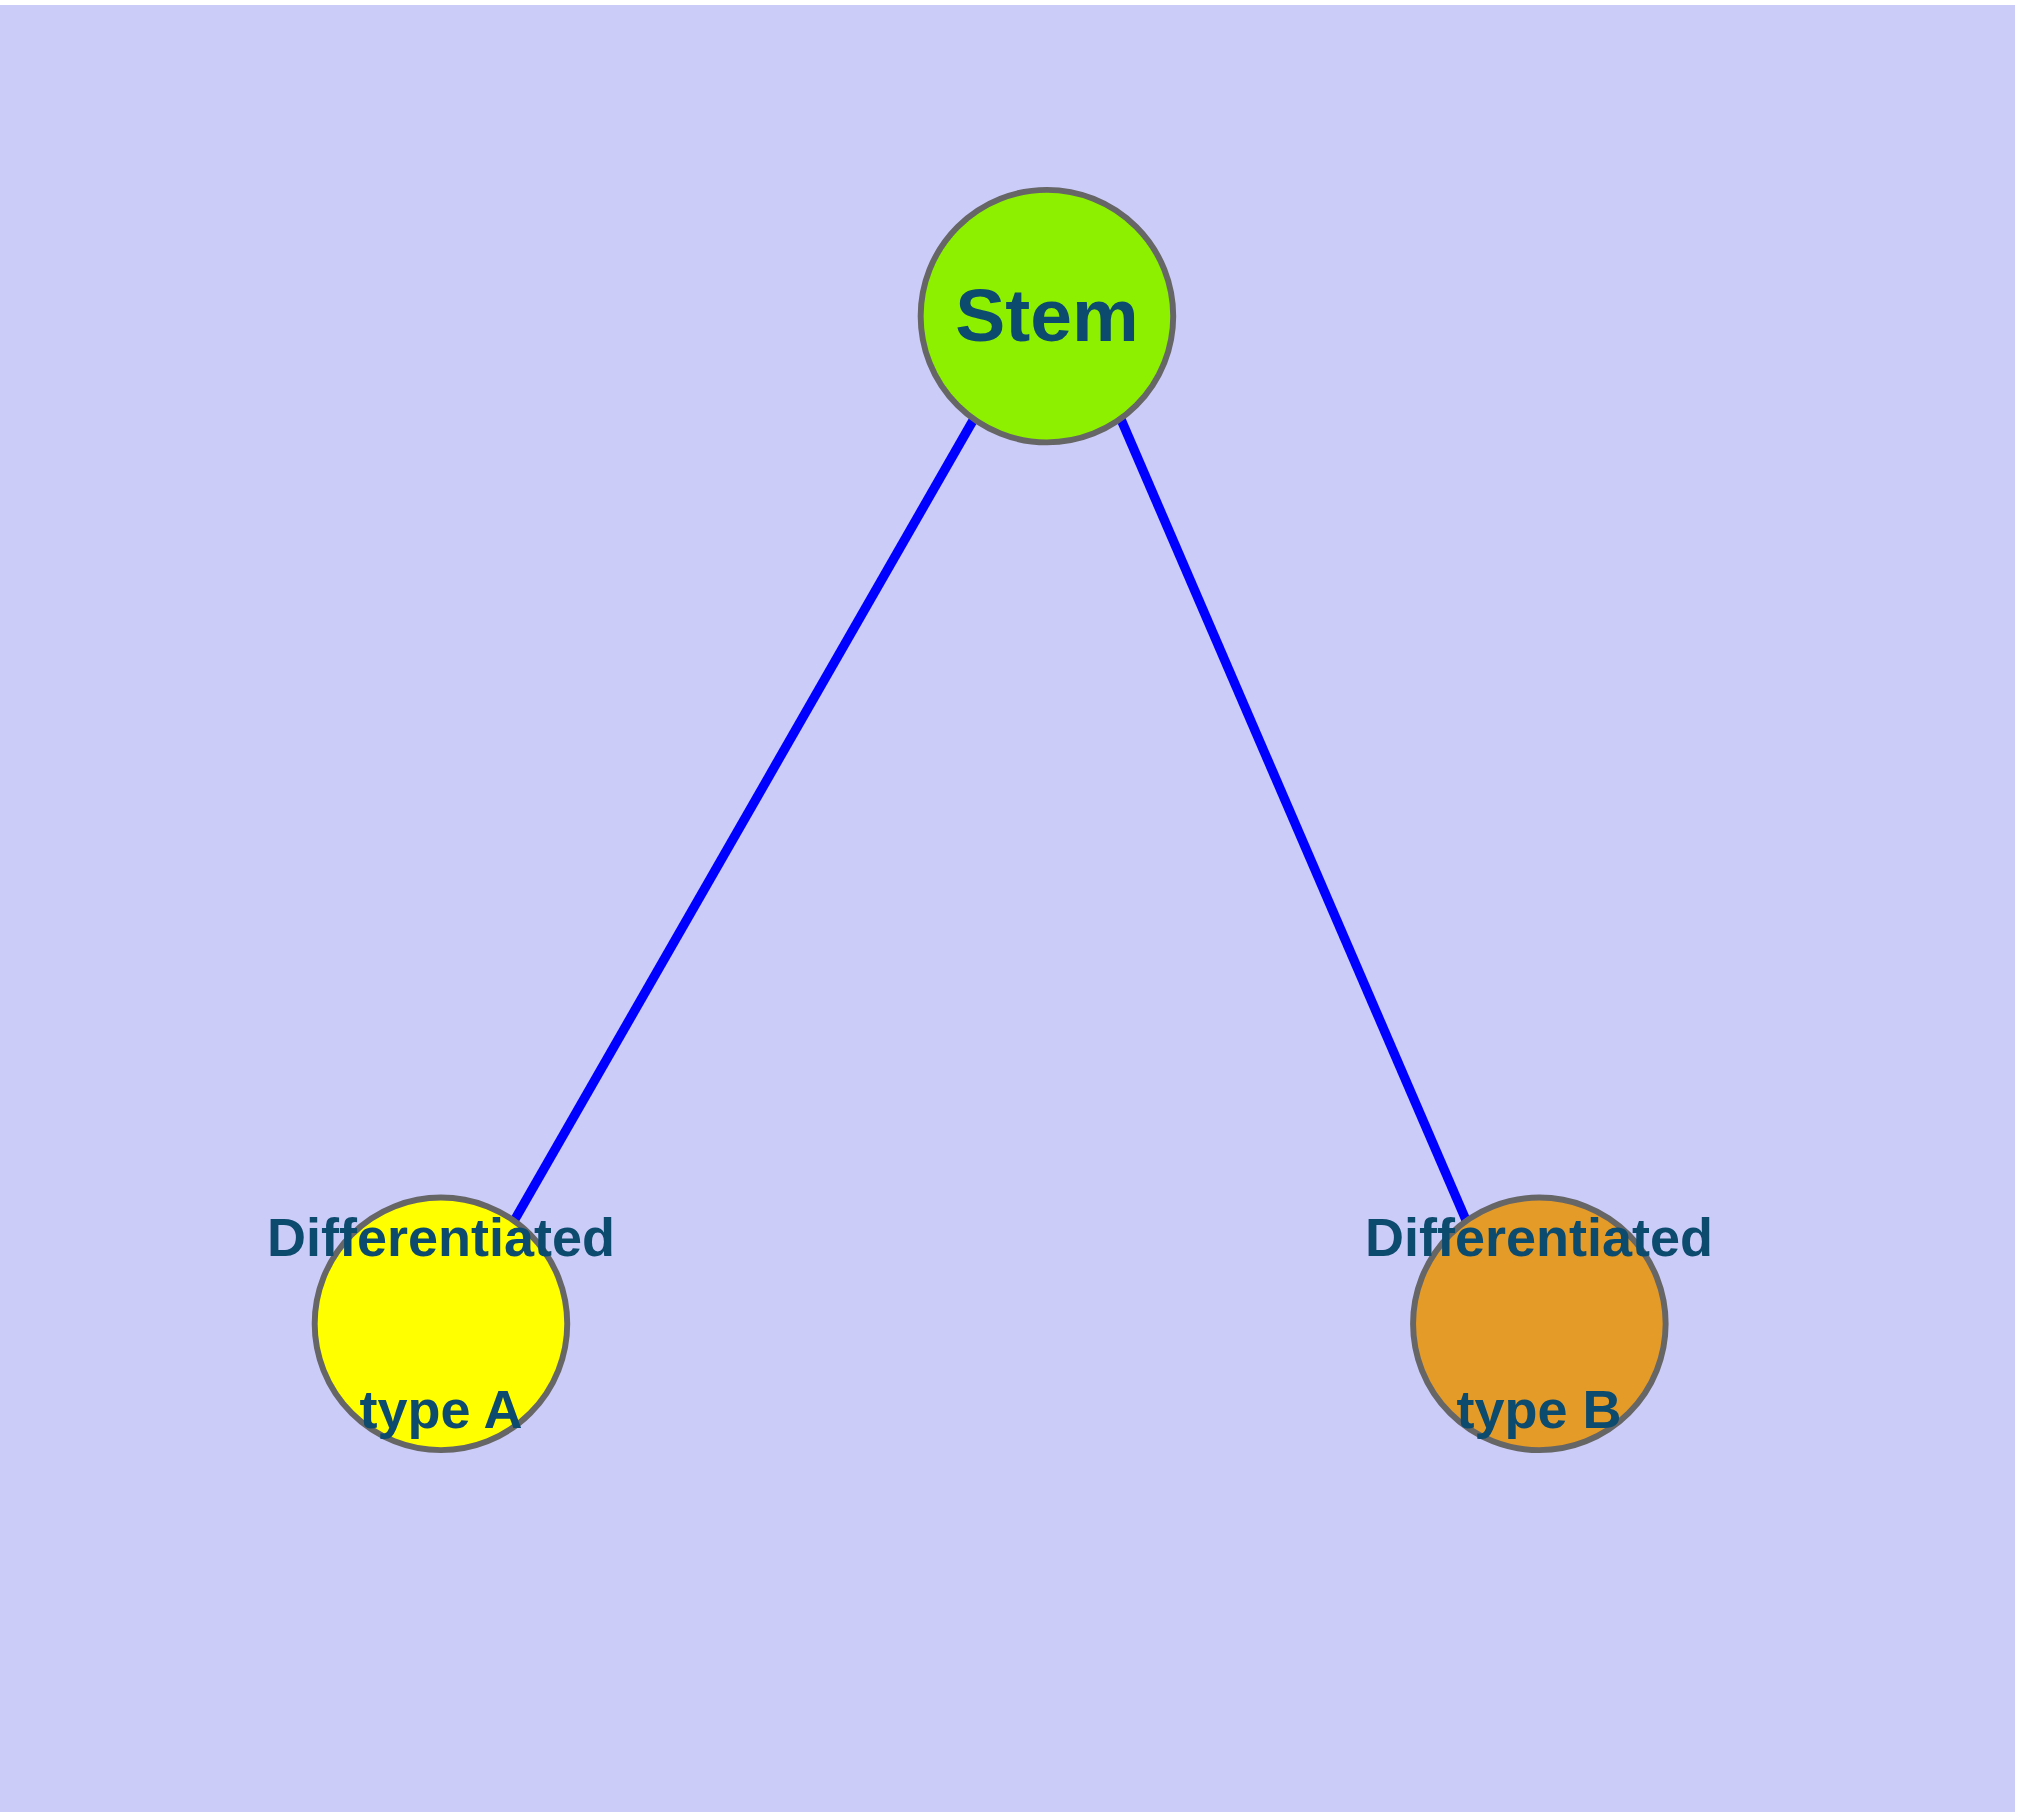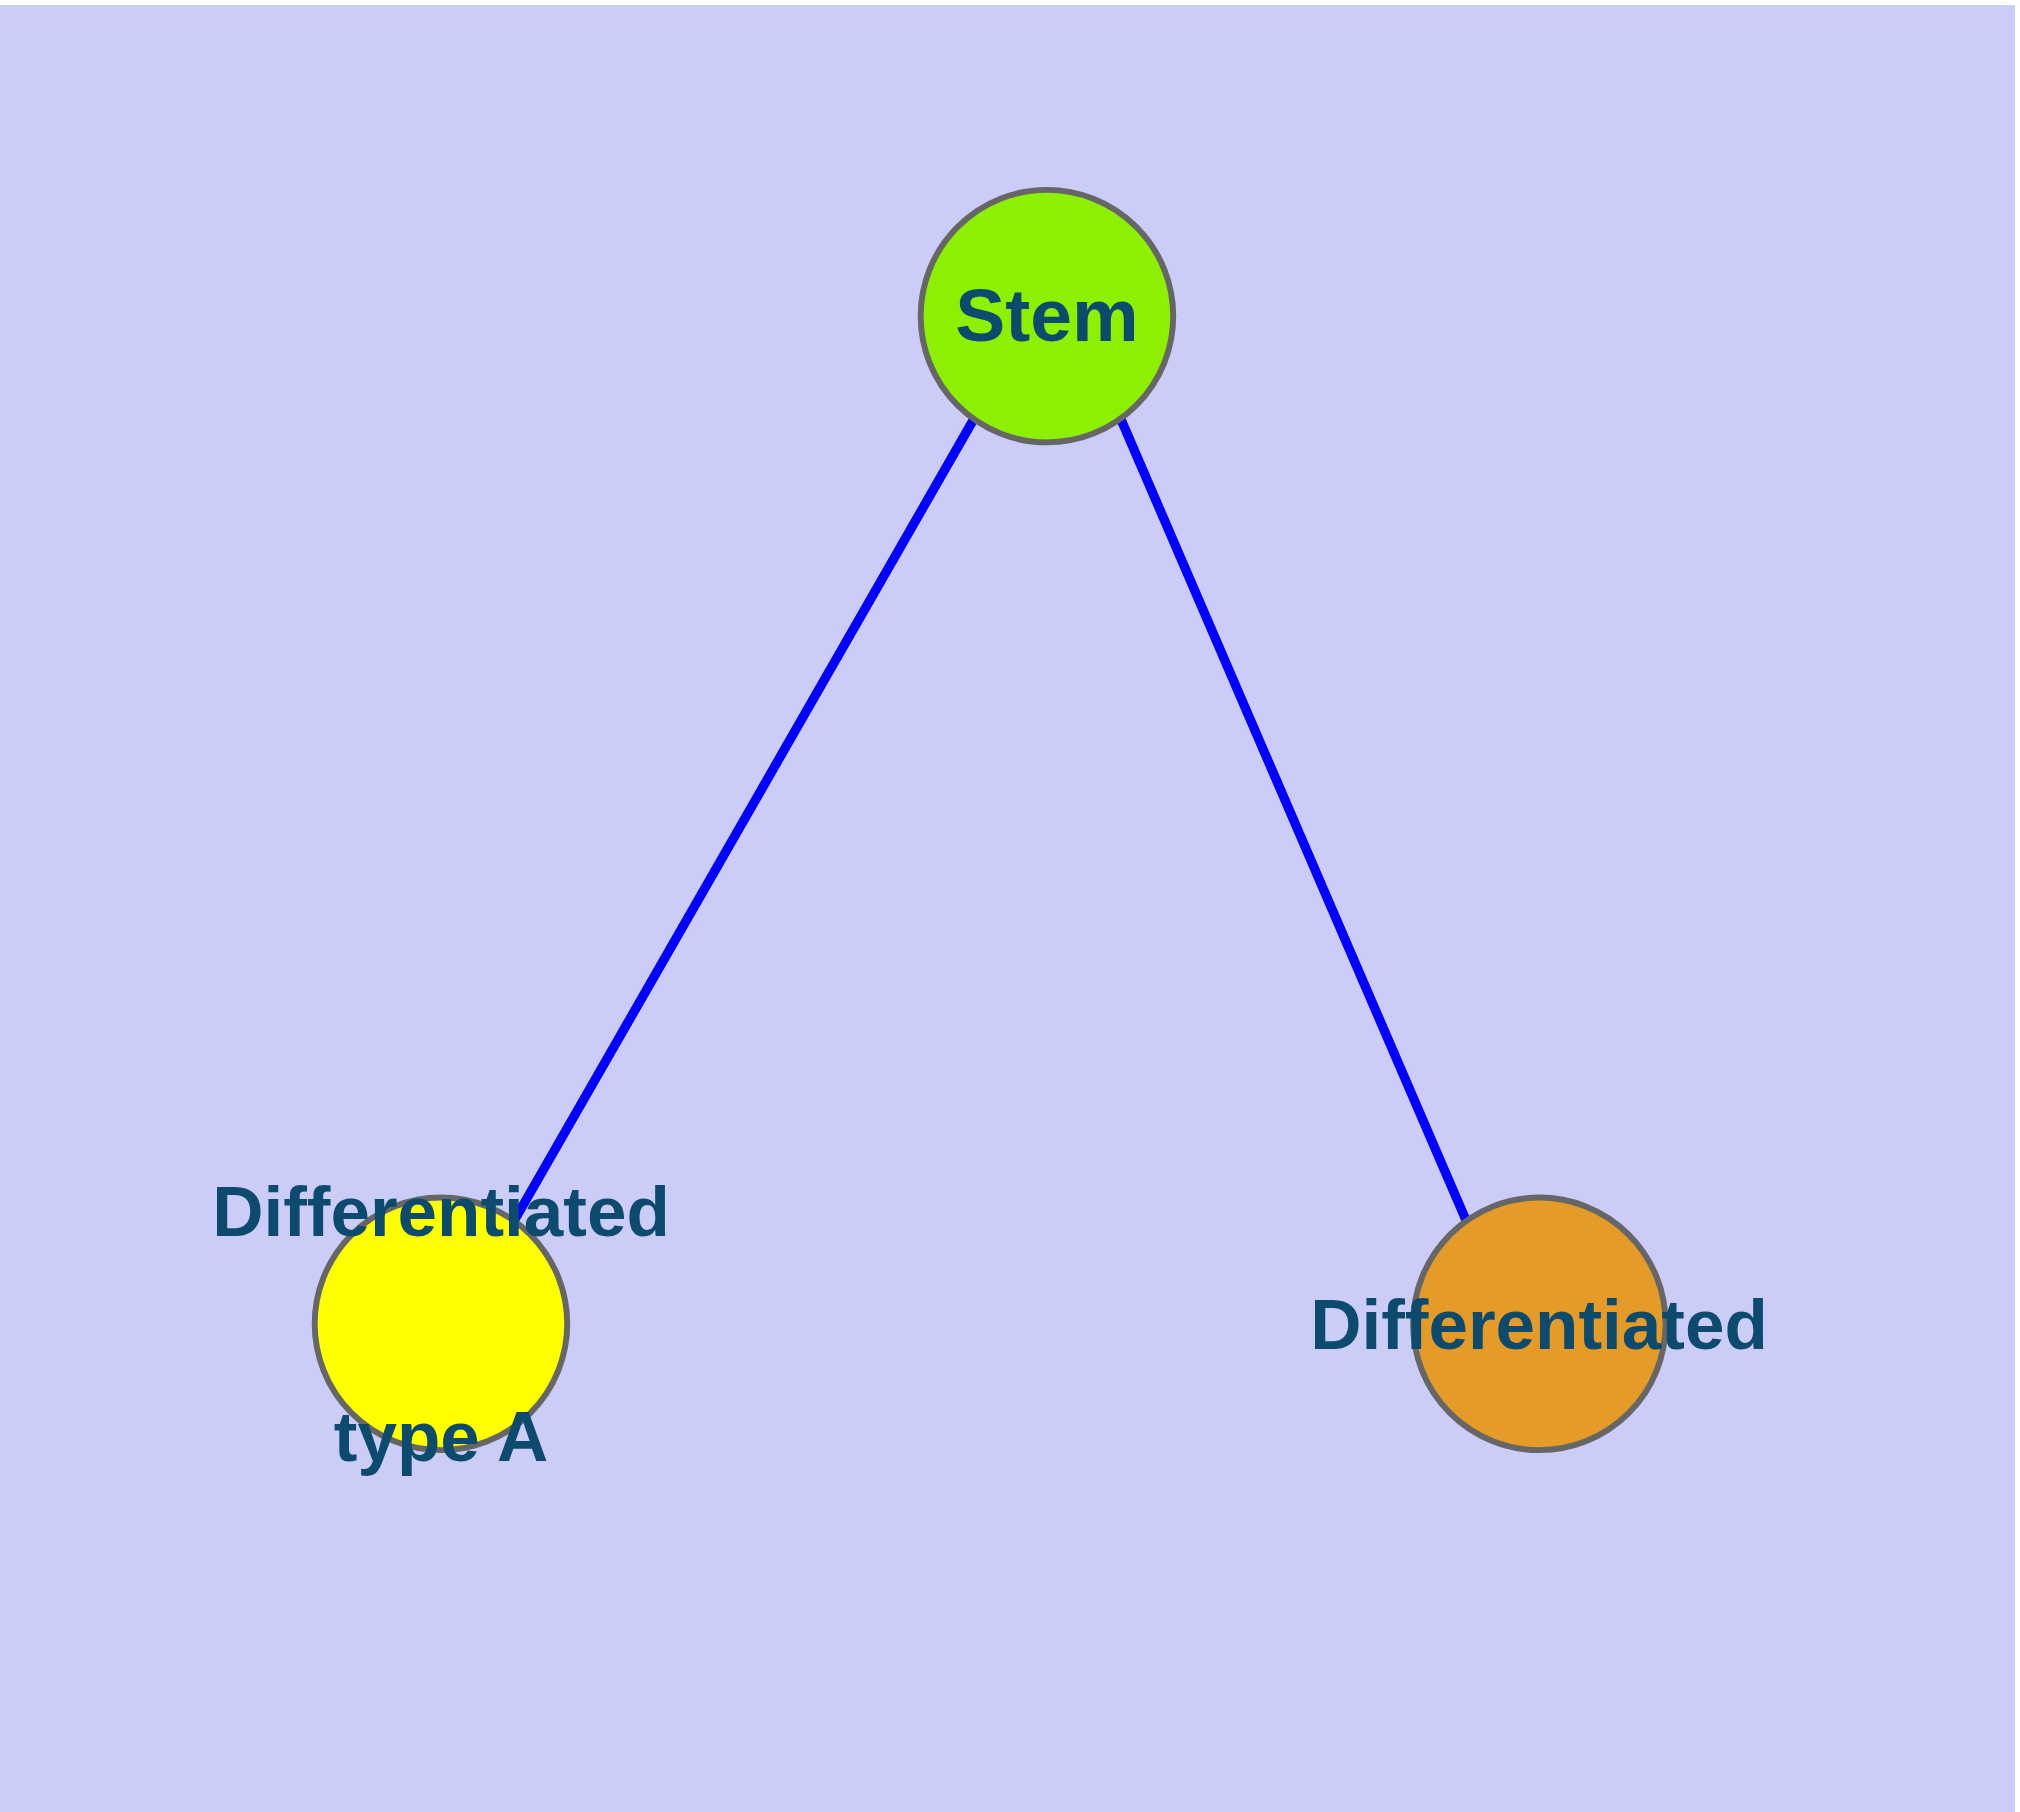--- a/index.html
+++ b/index.html
@@ -38,21 +38,21 @@
     color: #0c4a6e;
     line-height: 1.06;
     white-space: pre;
     pointer-events: none;
     transform: translate(-50%, -50%);
   }
   .node-label.single {
     font-size: 75px;
   }
   .node-label.double {
-    font-size: 71px;
+    font-size: 54px;
   }
 </style>
 </head>
 <body>
 
 <div id="canvas">
   <div id="plot-area"></div>
 
   <svg id="graph-svg" viewBox="0 0 2384 2138">
     <g>
@@ -68,15 +68,16 @@
 
   <div class="node-label single" style="left:1047px; top:316px;">Stem</div>
 
   <div class="node-label double" style="left:441px; top:1324px;">
     <div>Differentiated</div>
     <div>type A</div>
   </div>
 
   <div class="node-label double" style="left:1539px; top:1324px;">
     <div>Differentiated</div>
+    <div>type B</div>
   </div>
 </div>
 
 
 </body></html>

